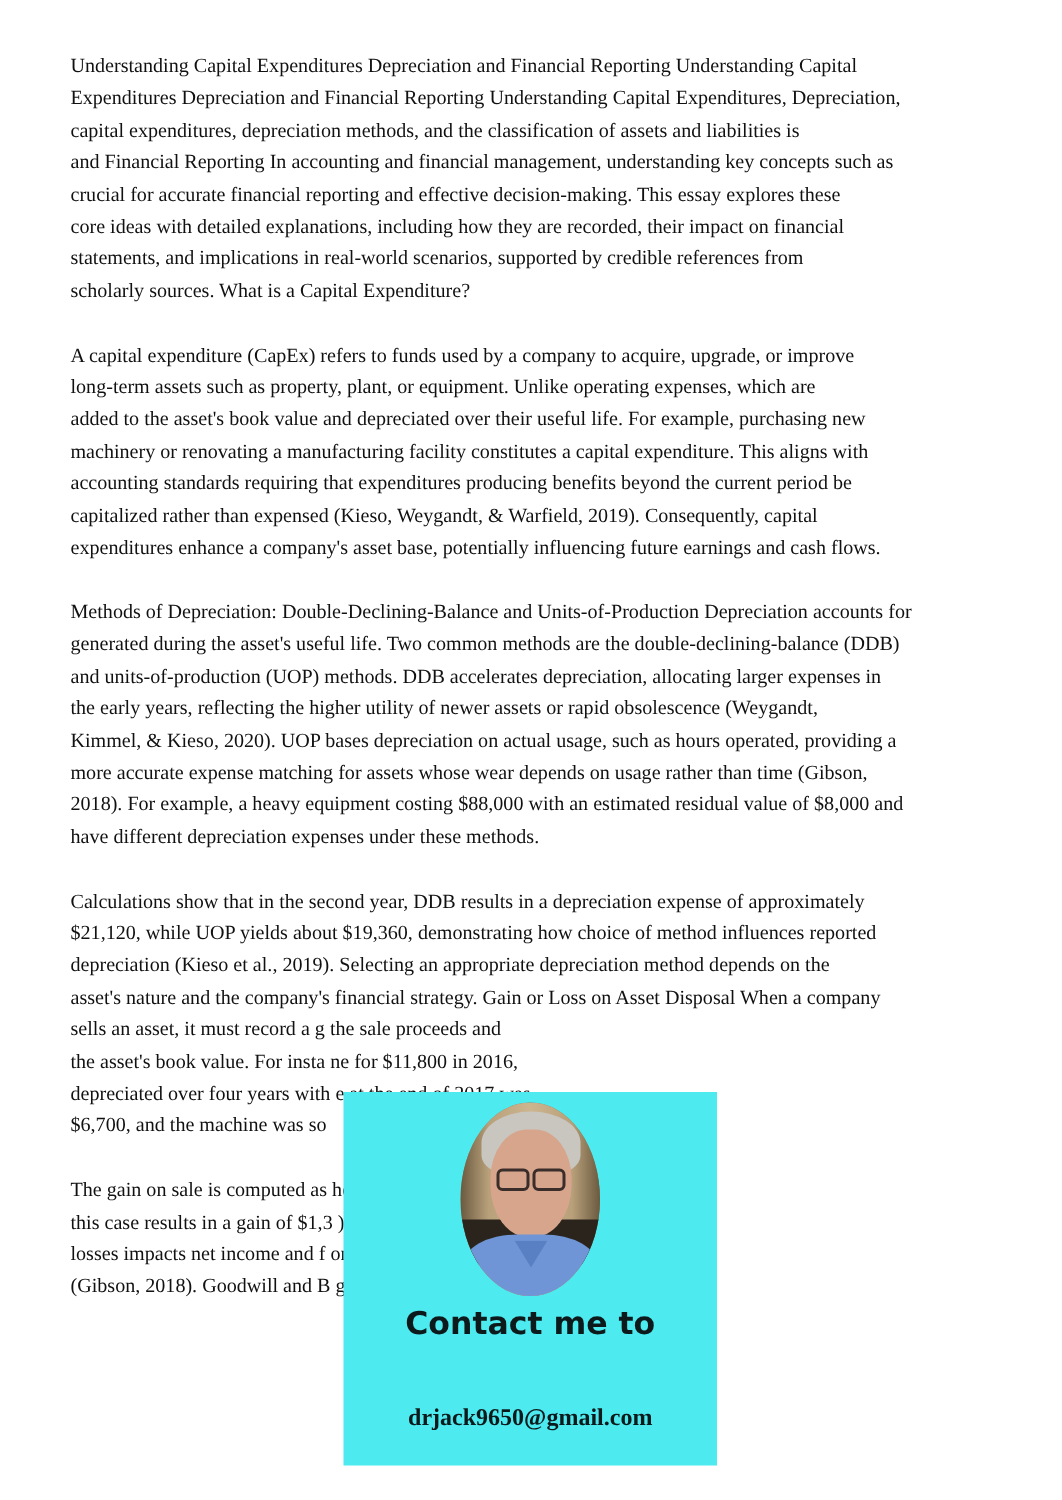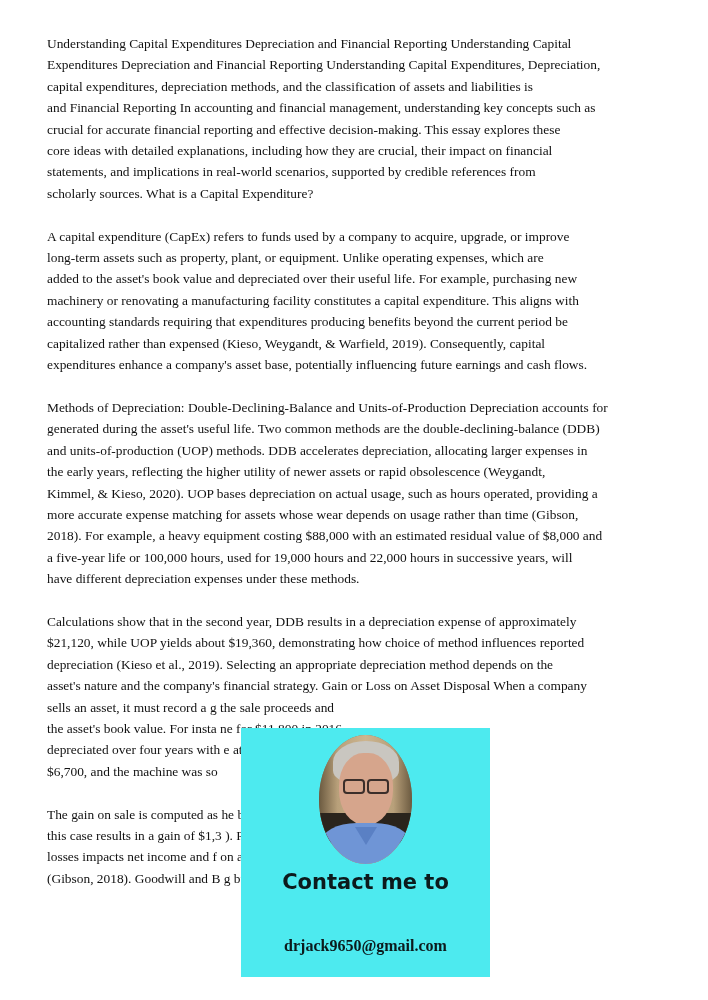--- a/index.html
+++ b/index.html
@@ -31,21 +31,20 @@
       display: block;
       white-space: nowrap;
     }
     .overlay {
       position: absolute;
       left: 229px;
       top: 728px;
       width: 249px;
       height: 249px;
       background: #4deaef;
-      margin-left: 12px;
     }
     .photo {
       position: absolute;
       left: 78px;
       top: 7px;
       width: 93px;
       height: 129px;
       border-radius: 50%;
       overflow: hidden;
       background: #8a7a5c;
@@ -113,42 +112,41 @@
 </head>
 <body>
 
 <div class="page">
   <p class="para">
     <span class="line">Understanding Capital Expenditures Depreciation and Financial Reporting Understanding Capital</span>
     <span class="line">Expenditures Depreciation and Financial Reporting Understanding Capital Expenditures, Depreciation,</span>
     <span class="line">capital expenditures, depreciation methods, and the classification of assets and liabilities is</span>
     <span class="line">and Financial Reporting In accounting and financial management, understanding key concepts such as</span>
     <span class="line">crucial for accurate financial reporting and effective decision-making. This essay explores these</span>
-    <span class="line">core ideas with detailed explanations, including how they are crucial, their impact on financial</span>
+    <span class="line">core ideas with detailed explanations, including how they are recorded, their impact on financial</span>
     <span class="line">statements, and implications in real-world scenarios, supported by credible references from</span>
     <span class="line">scholarly sources. What is a Capital Expenditure?</span>
   </p>
   <p class="para">
     <span class="line">A capital expenditure (CapEx) refers to funds used by a company to acquire, upgrade, or improve</span>
     <span class="line">long-term assets such as property, plant, or equipment. Unlike operating expenses, which are</span>
     <span class="line">added to the asset's book value and depreciated over their useful life. For example, purchasing new</span>
     <span class="line">machinery or renovating a manufacturing facility constitutes a capital expenditure. This aligns with</span>
     <span class="line">accounting standards requiring that expenditures producing benefits beyond the current period be</span>
     <span class="line">capitalized rather than expensed (Kieso, Weygandt, &amp; Warfield, 2019). Consequently, capital</span>
     <span class="line">expenditures enhance a company's asset base, potentially influencing future earnings and cash flows.</span>
   </p>
   <p class="para">
     <span class="line">Methods of Depreciation: Double-Declining-Balance and Units-of-Production Depreciation accounts for</span>
     <span class="line">generated during the asset's useful life. Two common methods are the double-declining-balance (DDB)</span>
     <span class="line">and units-of-production (UOP) methods. DDB accelerates depreciation, allocating larger expenses in</span>
     <span class="line">the early years, reflecting the higher utility of newer assets or rapid obsolescence (Weygandt,</span>
     <span class="line">Kimmel, &amp; Kieso, 2020). UOP bases depreciation on actual usage, such as hours operated, providing a</span>
     <span class="line">more accurate expense matching for assets whose wear depends on usage rather than time (Gibson,</span>
     <span class="line">2018). For example, a heavy equipment costing $88,000 with an estimated residual value of $8,000 and</span>
-    <span class="line">a five-year life or 100,000 hours, used for 19,000 hours and 22,000 hours in successive years, will</span>
     <span class="line">have different depreciation expenses under these methods.</span>
   </p>
   <p class="para">
     <span class="line">Calculations show that in the second year, DDB results in a depreciation expense of approximately</span>
     <span class="line">$21,120, while UOP yields about $19,360, demonstrating how choice of method influences reported</span>
     <span class="line">depreciation (Kieso et al., 2019). Selecting an appropriate depreciation method depends on the</span>
     <span class="line">asset's nature and the company's financial strategy. Gain or Loss on Asset Disposal When a company</span>
     <span class="line">sells an asset, it must record a g                                                       the sale proceeds and</span>
     <span class="line">the asset's book value. For insta                                                        ne for $11,800 in 2016,</span>
     <span class="line">depreciated over four years with                                                       e at the end of 2017 was</span>

